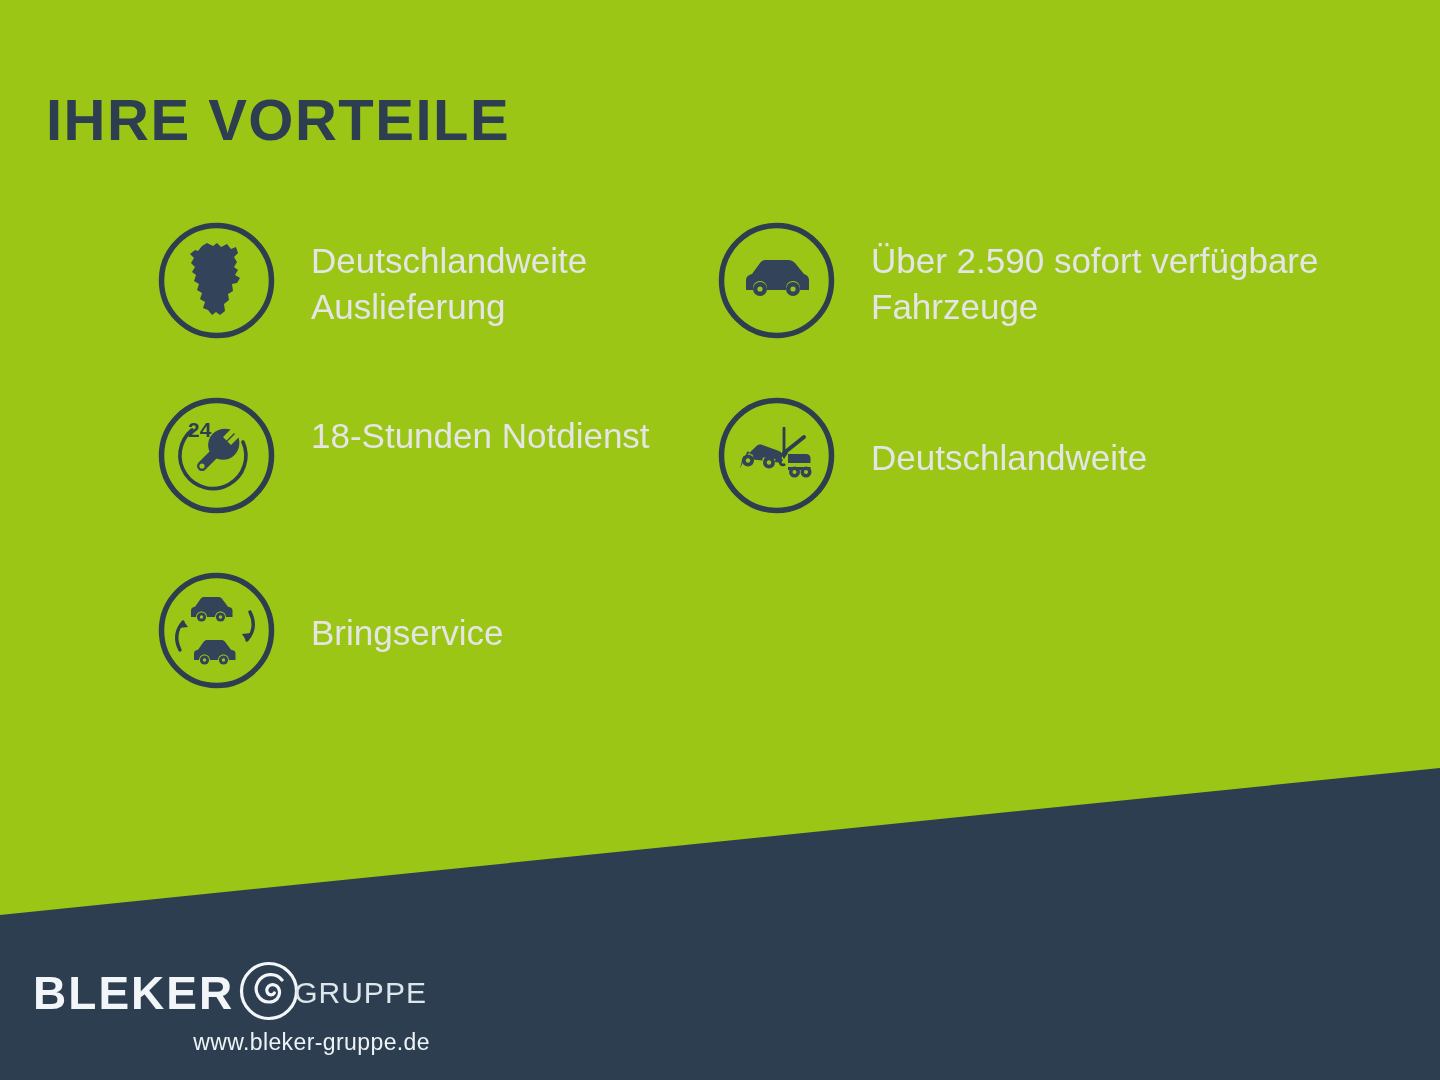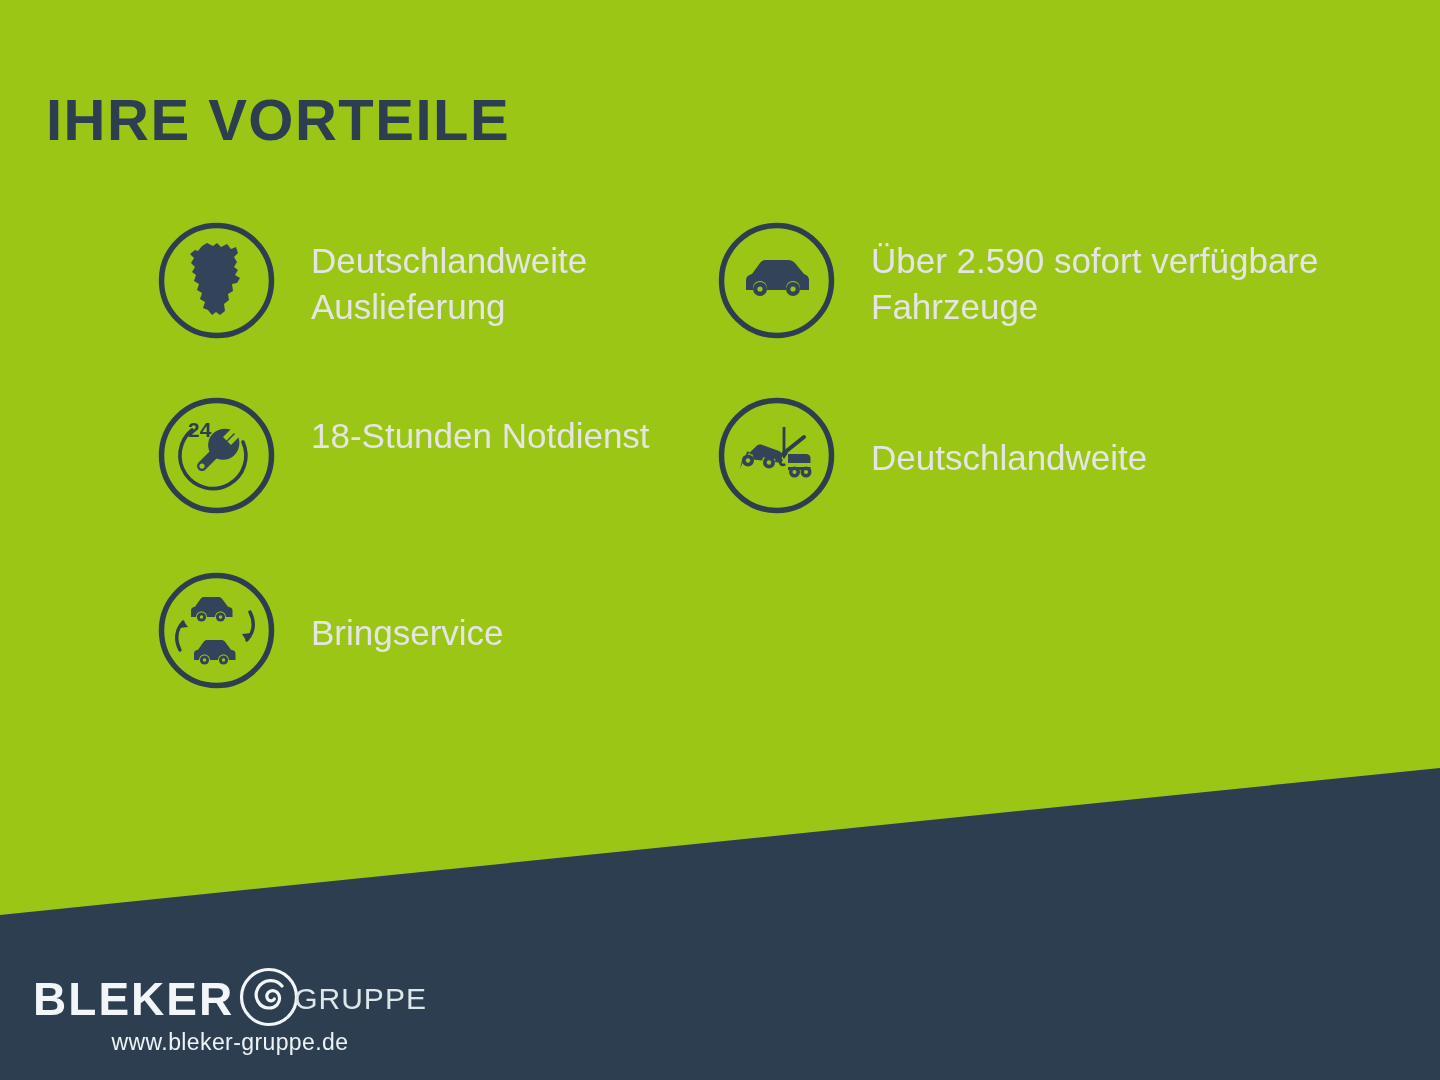--- a/index.html
+++ b/index.html
@@ -112,24 +112,25 @@
   }
   .logo-gruppe {
     color: #dde6ea;
     font-size: 30px;
     font-weight: 400;
     letter-spacing: 1px;
     line-height: 1;
     margin-left: -4px;
   }
   .logo-url {
-    text-align: center;
+    text-align: right;
     color: #eef3f6;
     font-size: 23px;
     letter-spacing: 0.4px;
+    margin-top: 6px;
   }
 </style>
 </head>
 <body>
 
 <div id="slide">
 
   <div class="bg-navy"></div>
   <div class="bg-green"></div>
 

